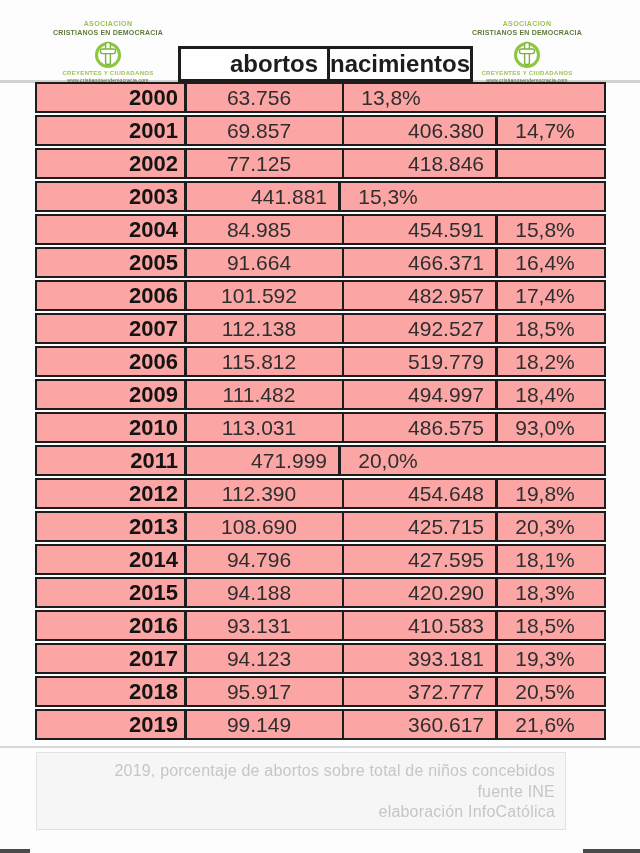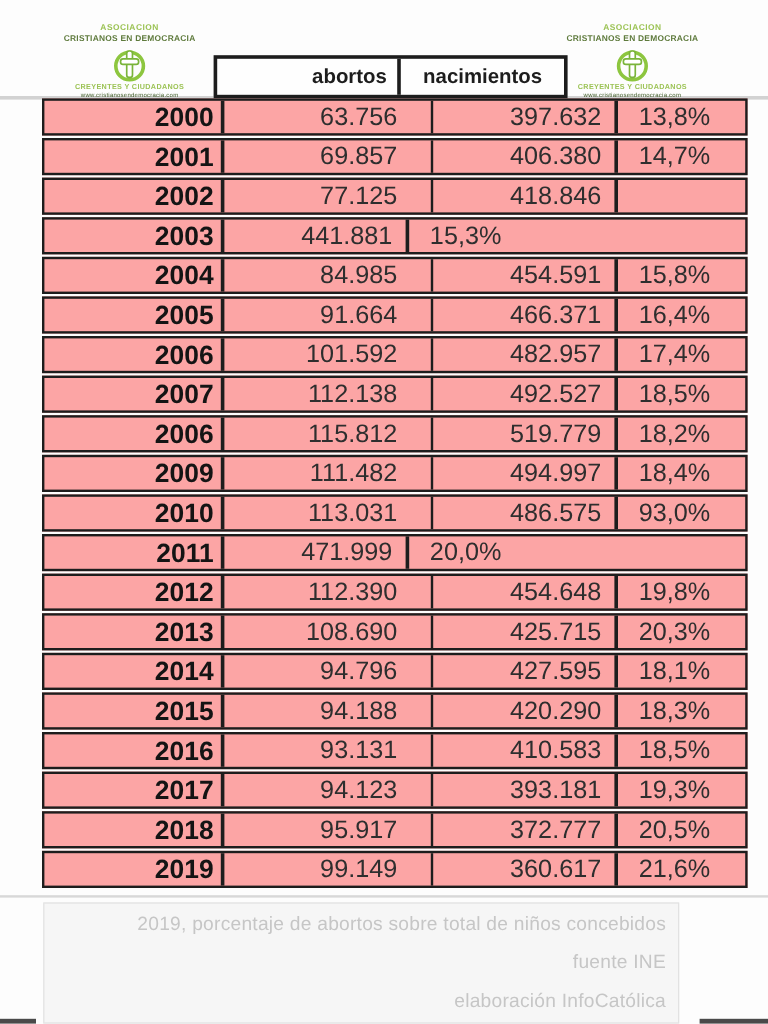--- a/index.html
+++ b/index.html
@@ -19,33 +19,33 @@
   .logo-url{font-size:5px;color:#3f5c27;letter-spacing:.2px;}
   
   .edge-line-top{position:absolute;left:0;top:80px;width:640px;height:3px;background:#d2d2d2;}
   .edge-line-bottom{position:absolute;left:0;top:746px;width:640px;height:2px;background:#d8d8d8;}
   .corner-bar{position:absolute;height:4px;background:#4a4a4a;top:849px;}
   .corner-bar-left{left:0;width:30px;}
   .corner-bar-right{left:583px;width:57px;}
   
   .tbl{position:absolute;left:35px;top:46px;}
   .thead{margin-left:143px;width:289px;display:flex;border:3px solid #1d1d1d;background:#fefefe;}
-  .th{height:30px;line-height:30px;font-weight:bold;font-size:17px;color:#1d1d1d;white-space:nowrap;}
+  .th{height:30px;line-height:30px;font-weight:bold;font-size:24px;color:#1d1d1d;white-space:nowrap;}
   .th-abortos{width:146px;text-align:right;padding-right:9px;border-right:3px solid #1d1d1d;}
   .th-nacimientos{width:140px;text-align:center;}
   .tbody{margin-top:0;}
   .row{display:flex;border:2px solid #1d1d1d;height:27px;margin-bottom:2px;background:#fca5a5;}
   .cell{line-height:27px;font-size:21px;color:#2e2e2e;white-space:nowrap;}
   .cell-year{width:141px;text-align:right;padding-right:6px;font-weight:bold;color:#141414;border-right:3px solid #1d1d1d;font-size:22px;}
-  .cell-abortos{width:144px;text-align:right;padding-right:28px;border-right:2px solid #1d1d1d;}
+  .cell-abortos{width:144px;text-align:center;padding-right:11px;border-right:2px solid #1d1d1d;}
   .cell-nacimientos{width:140px;text-align:right;padding-right:11px;border-right:3px solid #1d1d1d;}
   .cell-pct{width:94px;text-align:center;padding-right:12px;}
   
   .footer{
-    position:absolute;left:36px;top:752px;width:530px;height:101px;
+    position:absolute;left:36px;top:752px;width:530px;height:78px;
     background:#f6f6f6;border:1px solid #e2e2e2;box-sizing:border-box;
     display:flex;flex-direction:column;justify-content:space-between;
     padding:9px 10px 8px 10px;
   }
   .footer-line{text-align:right;color:#c6c6c6;font-size:16px;letter-spacing:.2px;}
 </style>
 </head>
 <body>
 
 <div class="edge-line-top"></div>
@@ -79,21 +79,20 @@
 
 <div class="tbl">
   <div class="thead">
     <div class="th th-abortos">abortos</div>
     <div class="th th-nacimientos">nacimientos</div>
   </div>
   <div class="tbody">
       <div class="row">
         <div class="cell cell-year">2000</div>
         <div class="cell cell-abortos">63.756</div>
-        <div class="cell cell-nacimientos">397.632</div>
         <div class="cell cell-pct">13,8%</div>
       </div>
       <div class="row">
         <div class="cell cell-year">2001</div>
         <div class="cell cell-abortos">69.857</div>
         <div class="cell cell-nacimientos">406.380</div>
         <div class="cell cell-pct">14,7%</div>
       </div>
       <div class="row">
         <div class="cell cell-year">2002</div>

